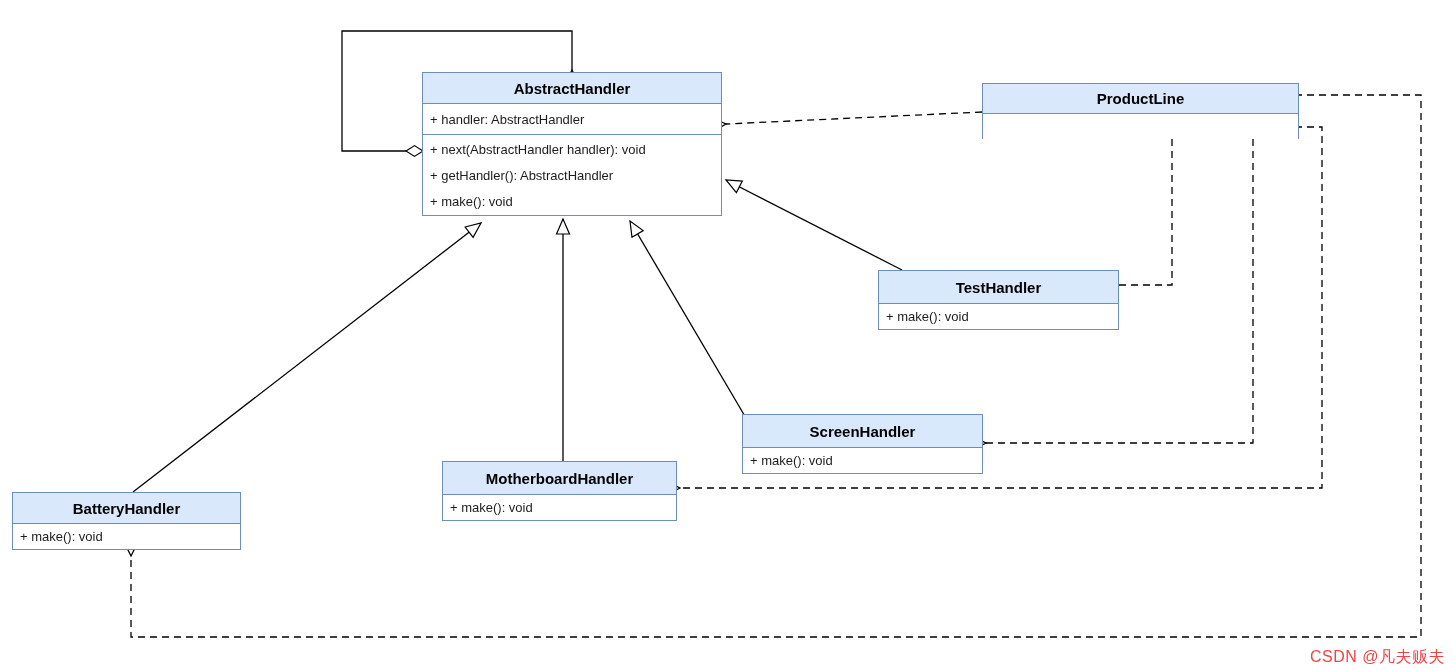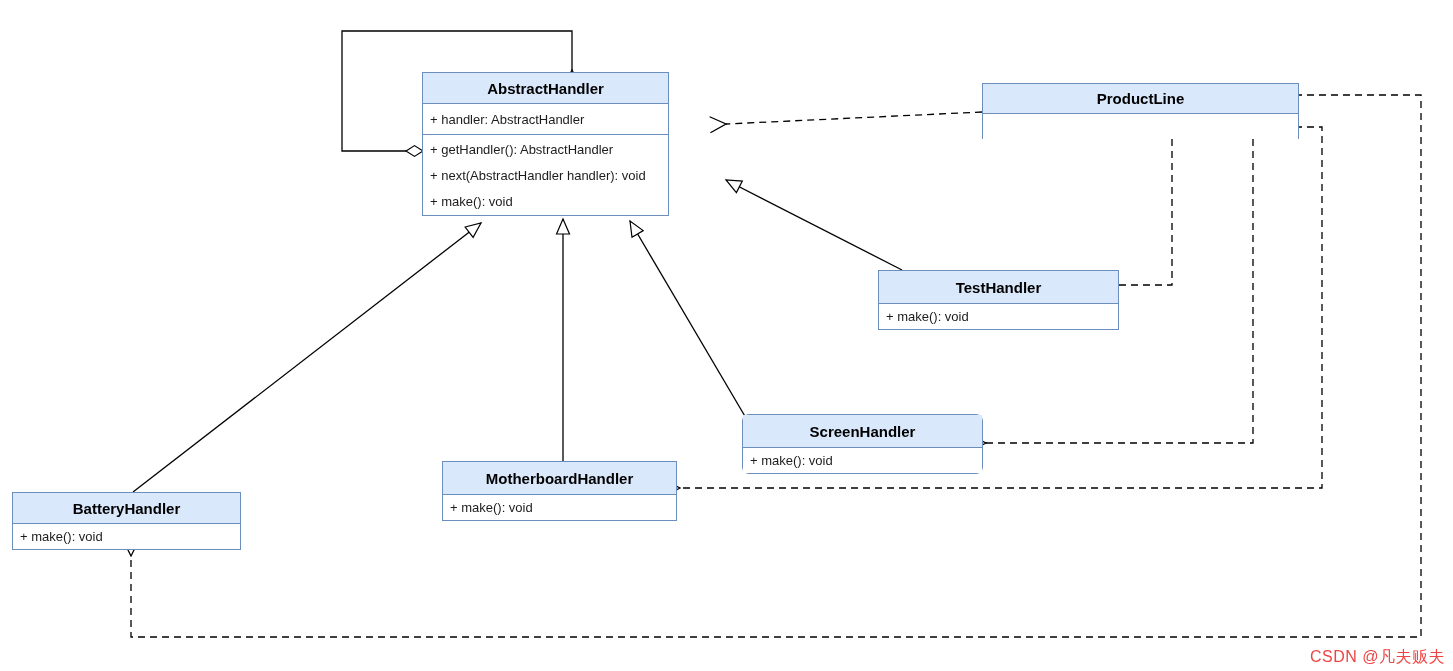--- a/index.html
+++ b/index.html
@@ -67,45 +67,45 @@
     <path d="M 1253 139 L 1253 443 L 986 443" fill="none" stroke="#000000" stroke-width="1.3" stroke-dasharray="7 5" marker-end="url(#openArrow)"></path>
     <path d="M 1283 127 L 1322 127 L 1322 488 L 680 488" fill="none" stroke="#000000" stroke-width="1.3" stroke-dasharray="7 5" marker-end="url(#openArrow)"></path>
     <path d="M 1283 95 L 1421 95 L 1421 637 L 131 637 L 131 556" fill="none" stroke="#000000" stroke-width="1.3" stroke-dasharray="7 5" marker-end="url(#openArrow)"></path>
 
     <path d="M 902 270 L 726 180" fill="none" stroke="#000000" stroke-width="1.3" marker-end="url(#hollowTriangle)"></path>
     <path d="M 746 418 L 630 221" fill="none" stroke="#000000" stroke-width="1.3" marker-end="url(#hollowTriangle)"></path>
     <path d="M 563 461 L 563 219" fill="none" stroke="#000000" stroke-width="1.3" marker-end="url(#hollowTriangle)"></path>
     <path d="M 133 492 L 481 223" fill="none" stroke="#000000" stroke-width="1.3" marker-end="url(#hollowTriangle)"></path>
   </svg>
 
-  <div class="uml-class" style="left:422px; top:72px; width:247px; height:144px;">
+  <div class="uml-class" style="left:422px; top:72px; width:300px; height:144px;">
     <div class="uml-title" style="height:30px;">AbstractHandler</div>
     <div class="uml-compartment sep">
       <div class="uml-member" style="height:30px;text-align:right;">+ handler: AbstractHandler</div>
     </div>
     <div class="uml-compartment" style="padding:1px 0;">
+      <div class="uml-member" style="height:26px;">+ next(AbstractHandler handler): void</div>
       <div class="uml-member" style="height:26px;">+ getHandler(): AbstractHandler</div>
-      <div class="uml-member" style="height:26px;">+ next(AbstractHandler handler): void</div>
       <div class="uml-member" style="height:26px;">+ make(): void</div>
     </div>
   </div>
 
   <div class="uml-class" style="left:982px; top:83px; width:317px; height:56px;">
     <div class="uml-title" style="height:29px;">ProductLine</div>
     <div class="uml-compartment" style="height:25px;"></div>
   </div>
 
   <div class="uml-class" style="left:878px; top:270px; width:241px; height:60px;">
     <div class="uml-title" style="height:32px;">TestHandler</div>
     <div class="uml-compartment">
       <div class="uml-member" style="height:25px;">+ make(): void</div>
     </div>
   </div>
 
-  <div class="uml-class" style="left:742px; top:414px; width:241px; height:60px;border-radius:7px;">
+  <div class="uml-class" style="left:742px; top:414px; width:241px; height:60px;">
     <div class="uml-title" style="height:32px;">ScreenHandler</div>
     <div class="uml-compartment">
       <div class="uml-member" style="height:25px;">+ make(): void</div>
     </div>
   </div>
 
   <div class="uml-class" style="left:442px; top:461px; width:235px; height:60px;">
     <div class="uml-title" style="height:32px;">MotherboardHandler</div>
     <div class="uml-compartment">
       <div class="uml-member" style="height:25px;">+ make(): void</div>

